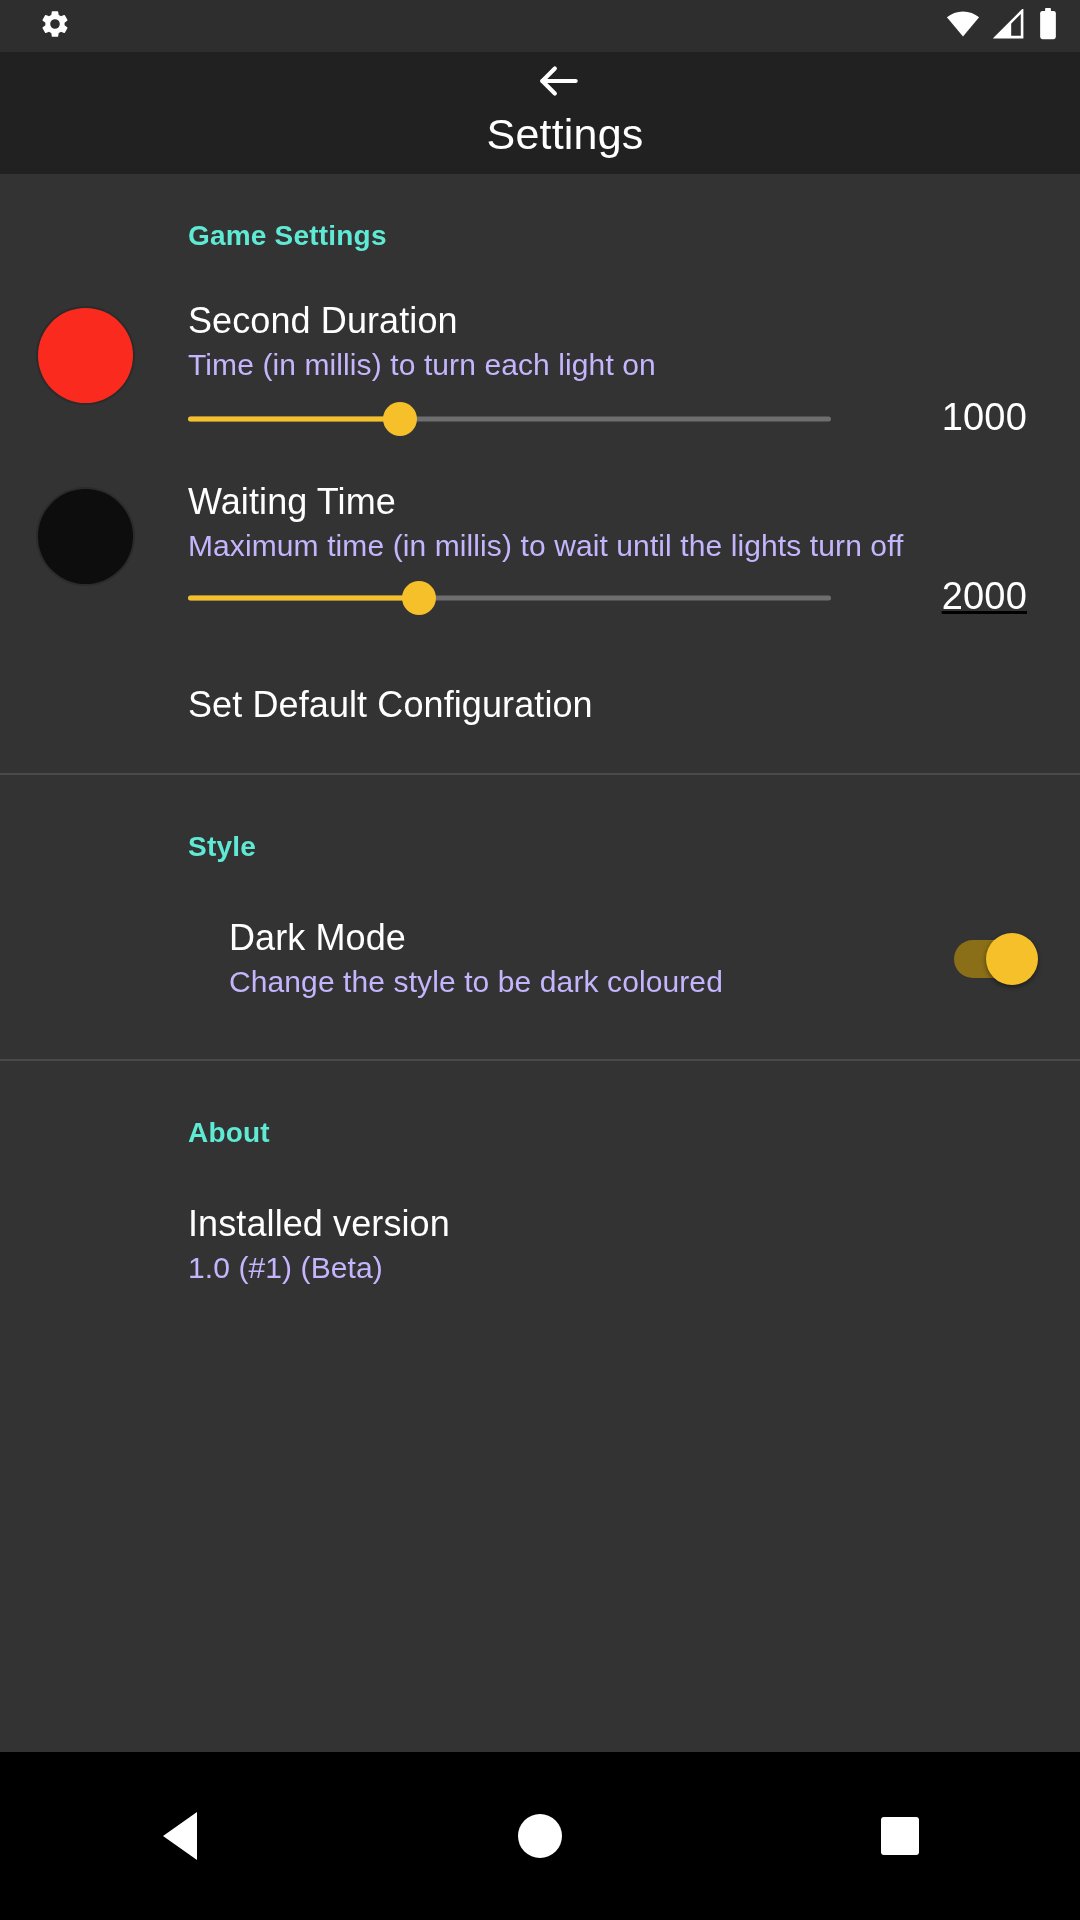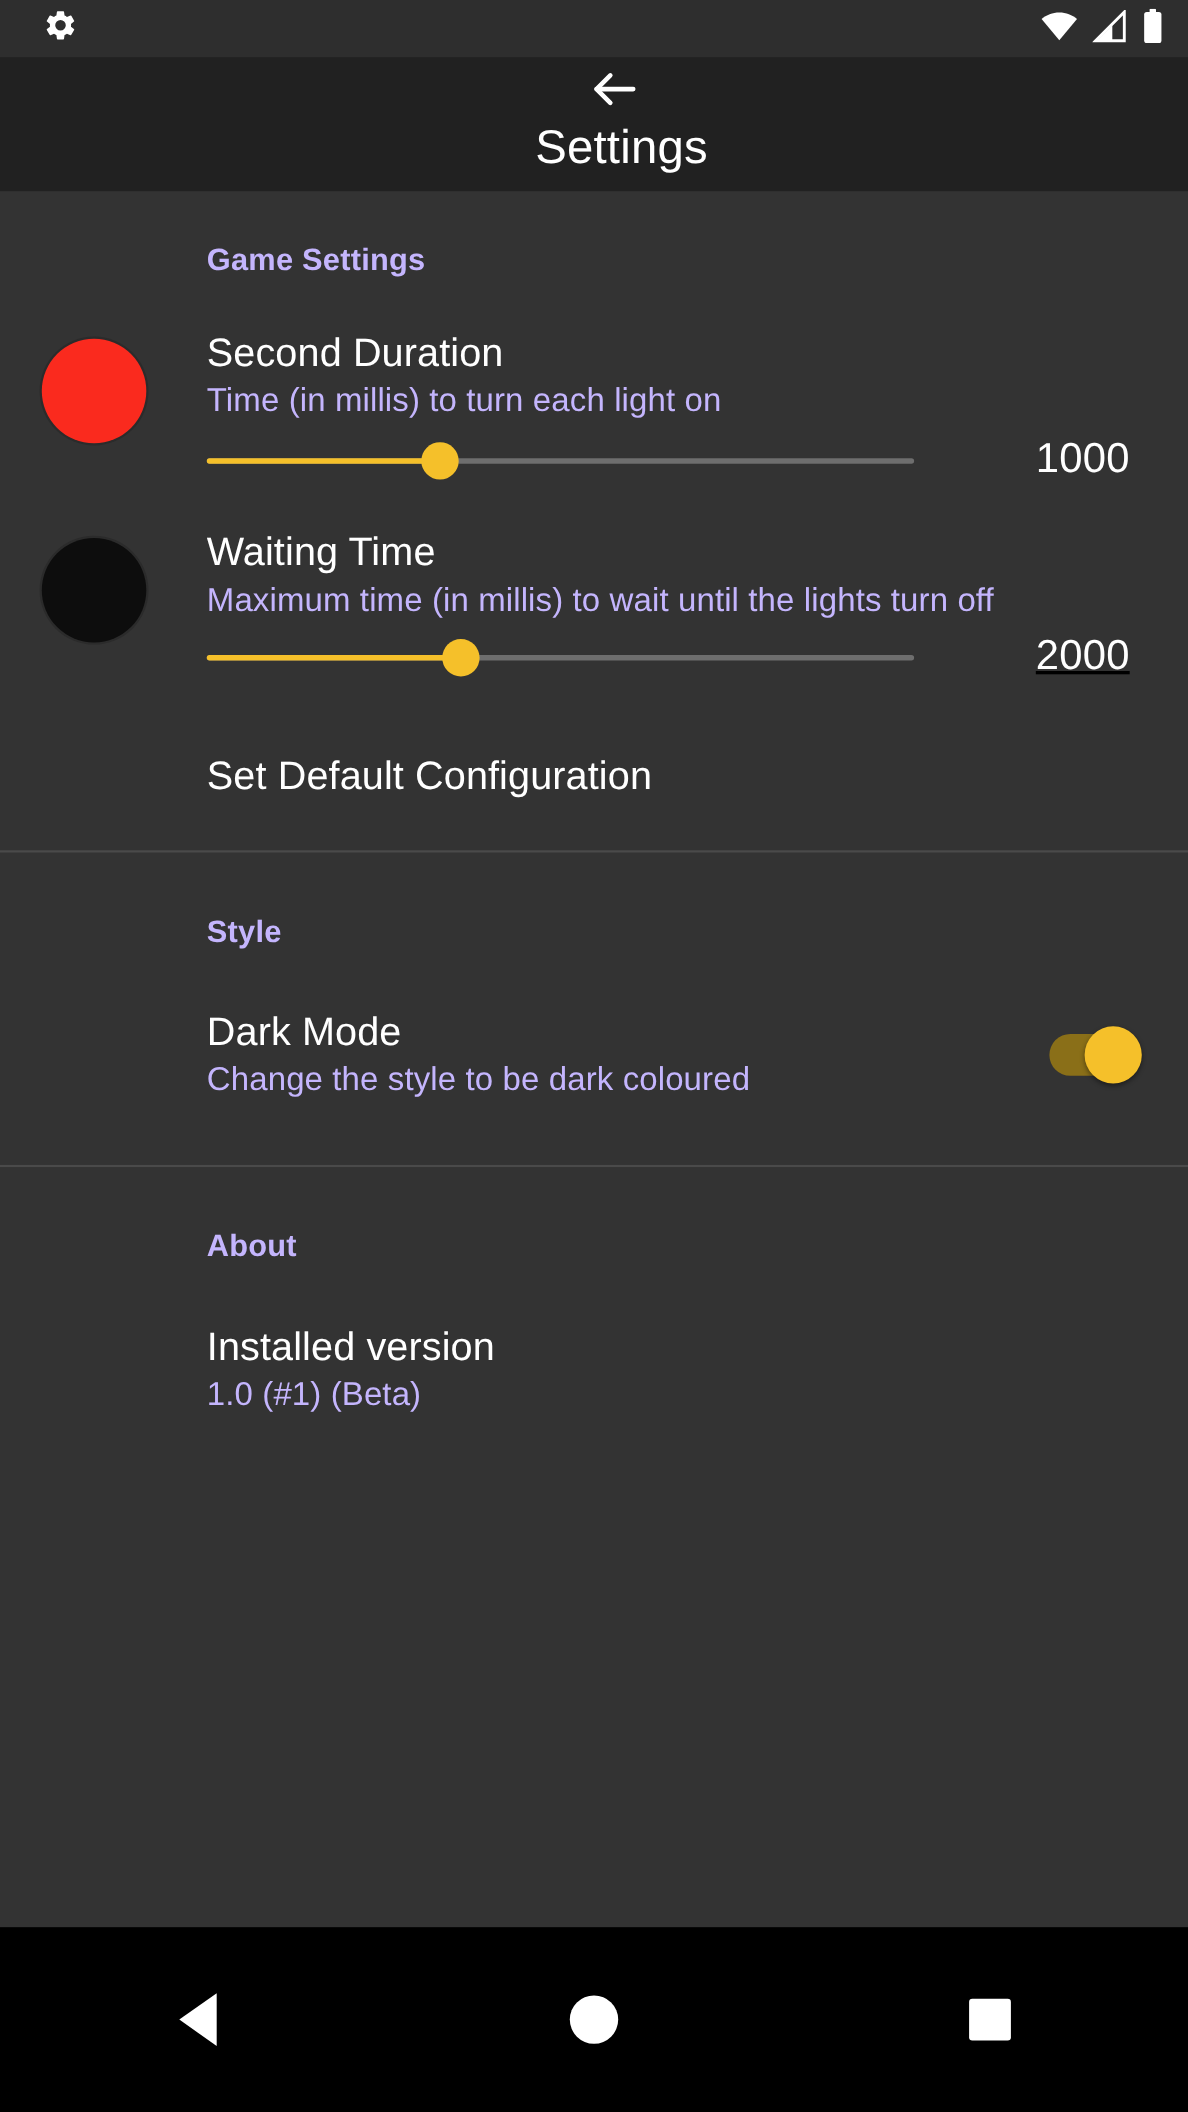--- a/index.html
+++ b/index.html
@@ -26,21 +26,21 @@
     position:absolute; top:52px; left:0; width:1080px; height:122px;
     background:#212121; display:flex; align-items:center;flex-direction:column;
   }
   .back-btn { width:58px; height:58px; margin-left:38px; display:flex; align-items:center; justify-content:center; }
   .app-title { color:#ffffff; font-size:43px; margin-left:50px; letter-spacing:0.2px; }
 
   
   .content { position:absolute; top:174px; left:0; width:1080px; height:1578px; background:#333333; }
 
   .section-header {
-    color:#c4b5fd; font-size:28px; font-weight:bold;
+    color:#5eead4; font-size:28px; font-weight:bold;
     padding-left:188px; letter-spacing:0.2px;
   }
 
   .pref-row { position:relative; width:1080px; }
   .pref-icon {
     position:absolute; left:38px; width:95px; height:95px;
   }
   .circle-light { width:95px; height:95px; border-radius:50%; }
   .light-red { background:#fa2a1e; box-shadow:0 0 0 2px #2b2b2b; }
   .light-off { background:#0d0d0d; box-shadow:0 0 0 2px #2b2b2b; }
@@ -65,21 +65,21 @@
   }
   .slider-value {
     color:#ffffff; font-size:38px; min-width:128px; text-align:right;
     margin-left:24px; letter-spacing:0.2px;
   }
 
   .divider { height:2px; background:#4a4a4a; width:1080px; }
 
   
   .switch-row { position:relative; display:flex; align-items:center; padding-left:188px; padding-right:42px; }
-  .switch-text { flex:1; }
+  .switch-text { flex:1;margin-left:41px; }
   .switch {
     position:relative; width:84px; height:40px; flex:none;
   }
   .switch-track {
     position:absolute; top:50%; left:0; width:68px; height:38px;
     transform:translateY(-50%); background:#8a6f18; border-radius:19px;
   }
   .switch-thumb {
     position:absolute; top:50%; right:0; width:52px; height:52px;
     transform:translateY(-50%); background:#f5c02a; border-radius:50%;

